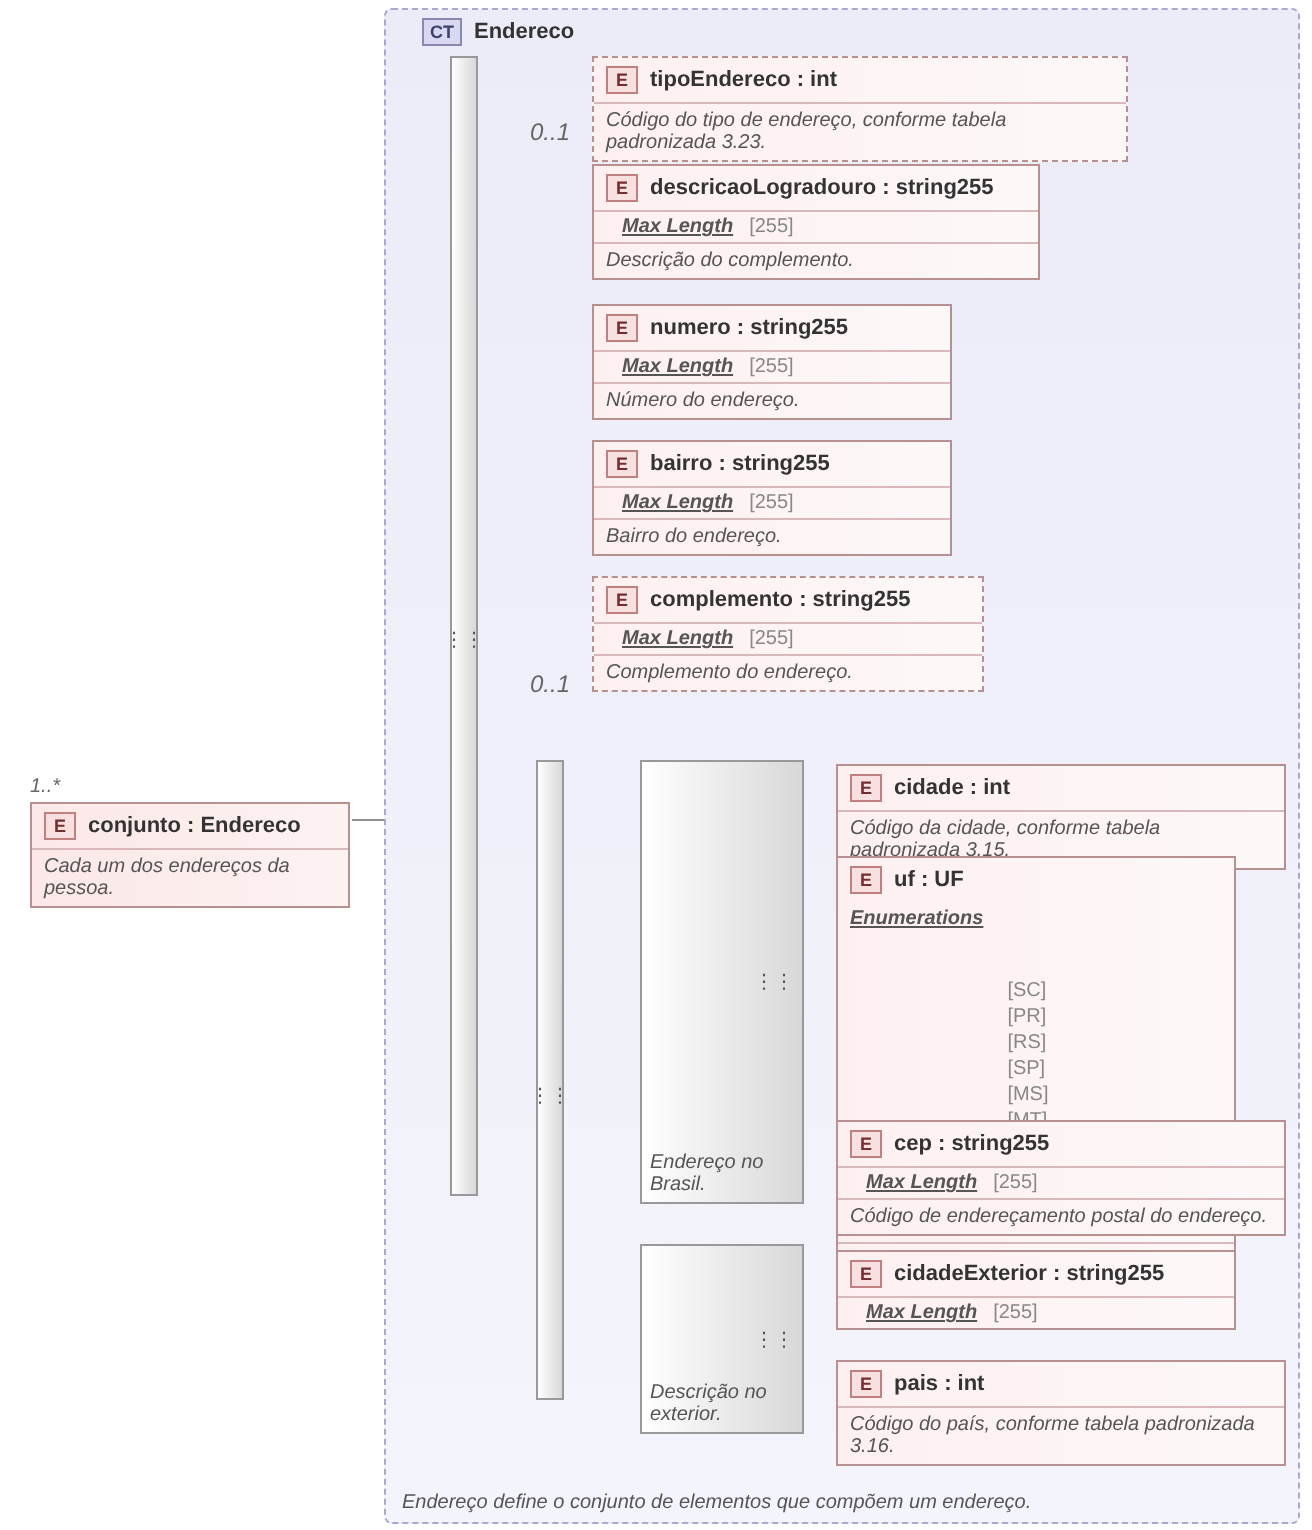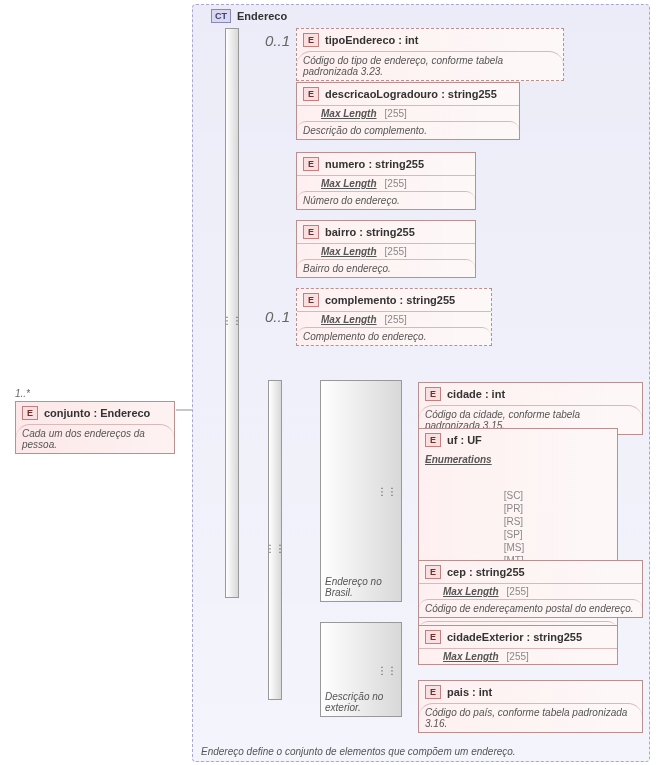--- a/index.html
+++ b/index.html
@@ -46,33 +46,32 @@
     height: 14px;
     background: #d8d8f0;
     border: 1px solid #8888b0;
     font-size: 9px;
     font-weight: bold;
     color: #404070;
   }
   .element-name { font-weight: bold; color: #333; }
   .element-meta {
     font-size: 10px;
-    padding: 2px 24px;
+    padding: 2px 14px;
     border-top: 1px solid #d8b8b8;
     color: #555;
   }
   .element-meta .meta-label { font-style: italic; font-weight: bold; text-decoration: underline; }
   .element-meta .meta-val { color: #888; margin-left: 8px; }
   .element-desc {
     font-size: 10px;
     font-style: italic;
     padding: 3px 6px;
     border-top: 1px solid #d8b8b8;
     color: #555;
-    border-radius: 14px;
   }
   .root-wrap {
     position: absolute;
     left: 15px;
     top: 388px;
   }
   .root-wrap .card { font-style: italic; font-size: 10px; color: #666; margin-bottom: 2px; }
   .root-box {
     background: linear-gradient(to right,#fce8e8,#fdf2f2);
     border: 1px solid #b89090;
@@ -144,22 +143,23 @@
     font-size: 10px;
     color: #888;
     padding: 2px 6px;
     line-height: 1.3;
   }
   .enum-list .meta-label { font-style: italic; font-weight: bold; text-decoration: underline; color:#555; }
   svg.lines { position: absolute; top: 0; left: 0; pointer-events: none; }
   .cardinality {
     position: absolute;
     font-style: italic;
-    font-size: 15px;
+    font-size: 12px;
     color: #666;
+    margin-top: 27px;
   }
 </style>
 </head>
 <body>
 
 <svg class="lines" width="656" height="765">
   <g stroke="#909090" stroke-width="1" fill="none">
 
     <path d="M176 410 H192"></path>
 

